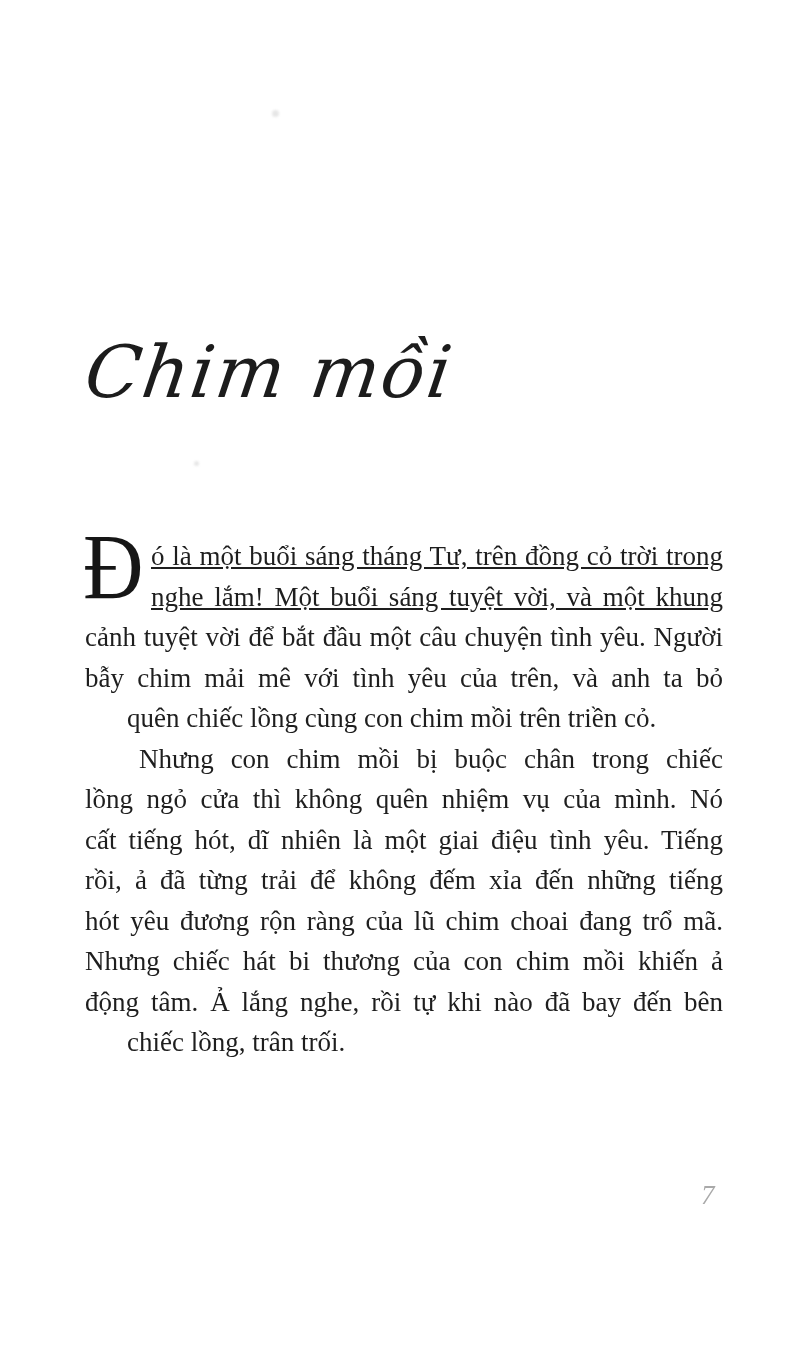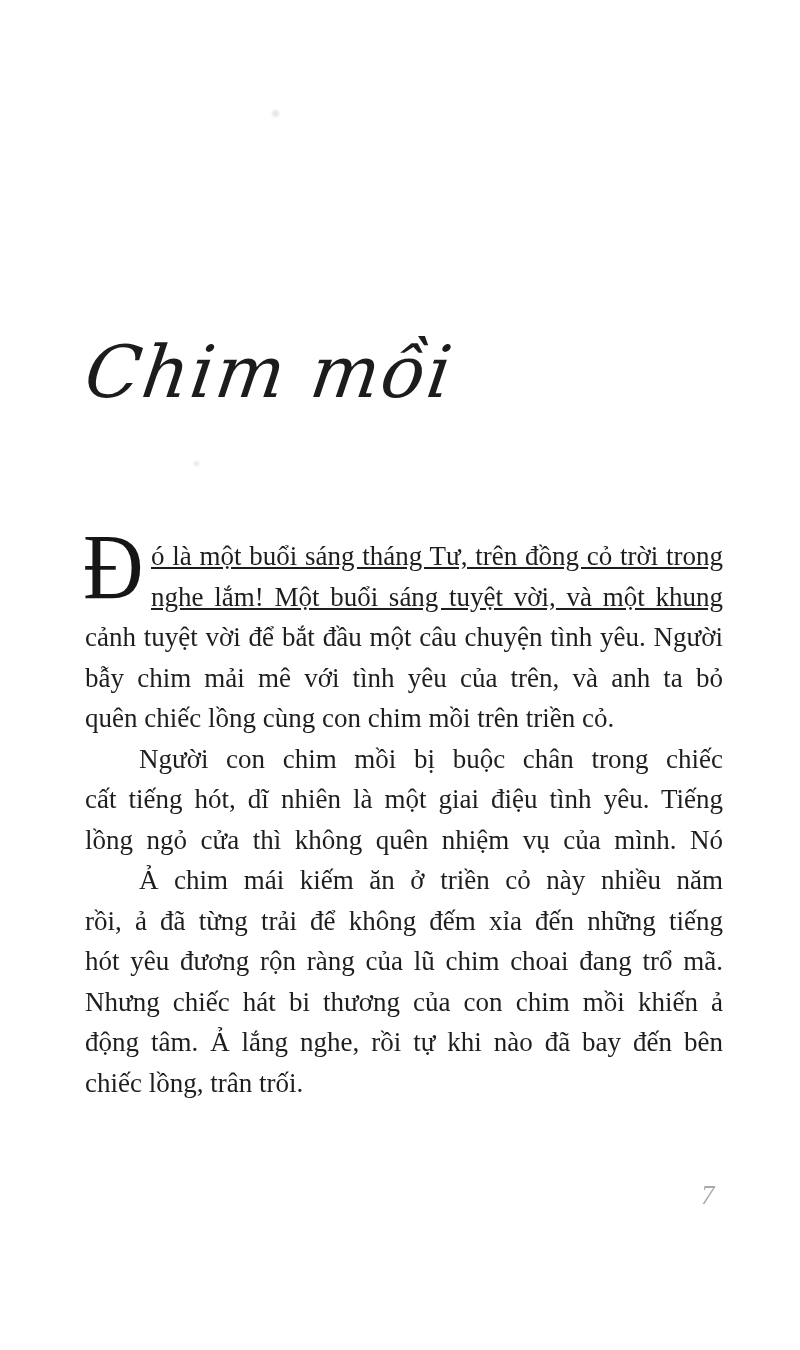--- a/index.html
+++ b/index.html
@@ -49,20 +49,21 @@
     color: #1e1e1e;
   }
   .paragraph { position: relative; }
   .line {
     text-align: justify;
     text-align-last: justify;
     white-space: normal;
   }
   .line.last {
     text-align-last: left;
+    margin-left: 42px;
   }
   
   .line.dc { padding-left: 66px; text-decoration: underline; }
   
   .line.indent { padding-left: 54px; }
 
   .dropcap {
     position: absolute;
     left: -2px;
     top: -16px;
@@ -99,27 +100,26 @@
     <div class="paragraph">
       <span class="dropcap">Đ</span>
       <div class="line dc">ó là một buổi sáng tháng Tư, trên đồng cỏ trời trong</div>
       <div class="line dc">nghe lắm! Một buổi sáng tuyệt vời, và một khung</div>
       <div class="line">cảnh tuyệt vời để bắt đầu một câu chuyện tình yêu. Người</div>
       <div class="line">bẫy chim mải mê với tình yêu của trên, và anh ta bỏ</div>
       <div class="line last">quên chiếc lồng cùng con chim mồi trên triền cỏ.</div>
     </div>
 
     <div class="paragraph">
-      <div class="line indent">Người con chim mồi bị buộc chân trong chiếc</div>
+      <div class="line indent">Nhưng con chim mồi bị buộc chân trong chiếc</div>
+      <div class="line">lồng ngỏ cửa thì không quên nhiệm vụ của mình. Nó</div>
       <div class="line">cất tiếng hót, dĩ nhiên là một giai điệu tình yêu. Tiếng</div>
-      <div class="line">lồng ngỏ cửa thì không quên nhiệm vụ của mình. Nó</div>
     </div>
 
     <div class="paragraph">
-      <div class="line indent">Ả chim mái kiếm ăn ở triền cỏ này nhiều năm</div>
       <div class="line">rồi, ả đã từng trải để không đếm xỉa đến những tiếng</div>
       <div class="line">hót yêu đương rộn ràng của lũ chim choai đang trổ mã.</div>
       <div class="line">Nhưng chiếc hát bi thương của con chim mồi khiến ả</div>
       <div class="line">động tâm. Ả lắng nghe, rồi tự khi nào đã bay đến bên</div>
       <div class="line last">chiếc lồng, trân trối.</div>
     </div>
 
   </div>
 
   <div class="page-number">7</div>

